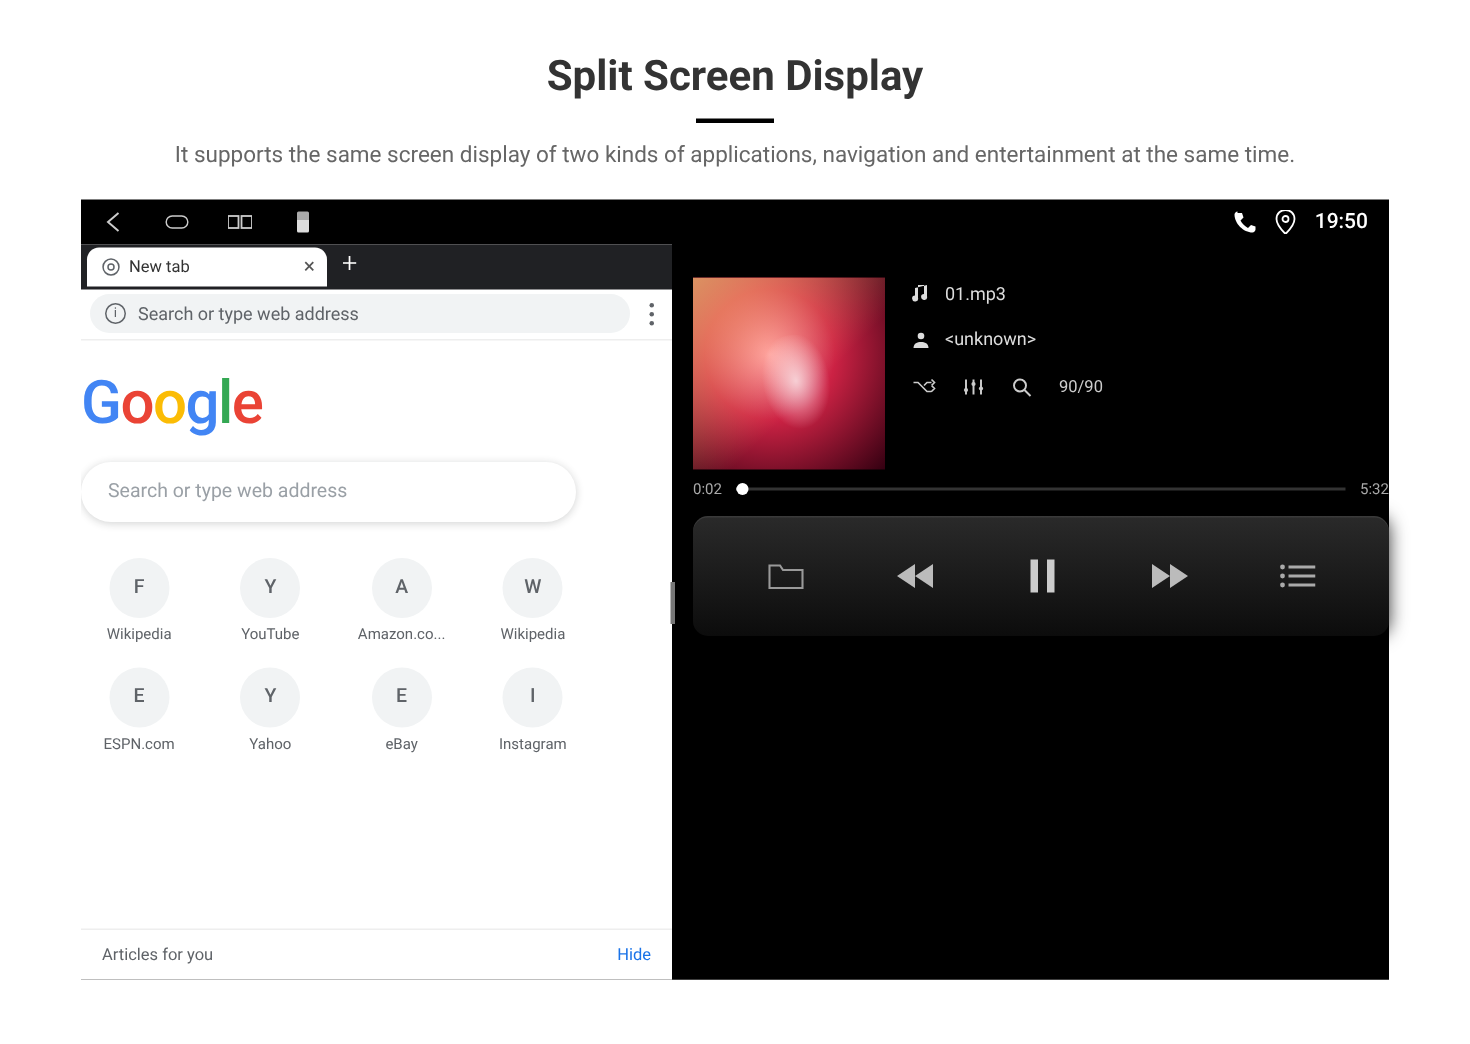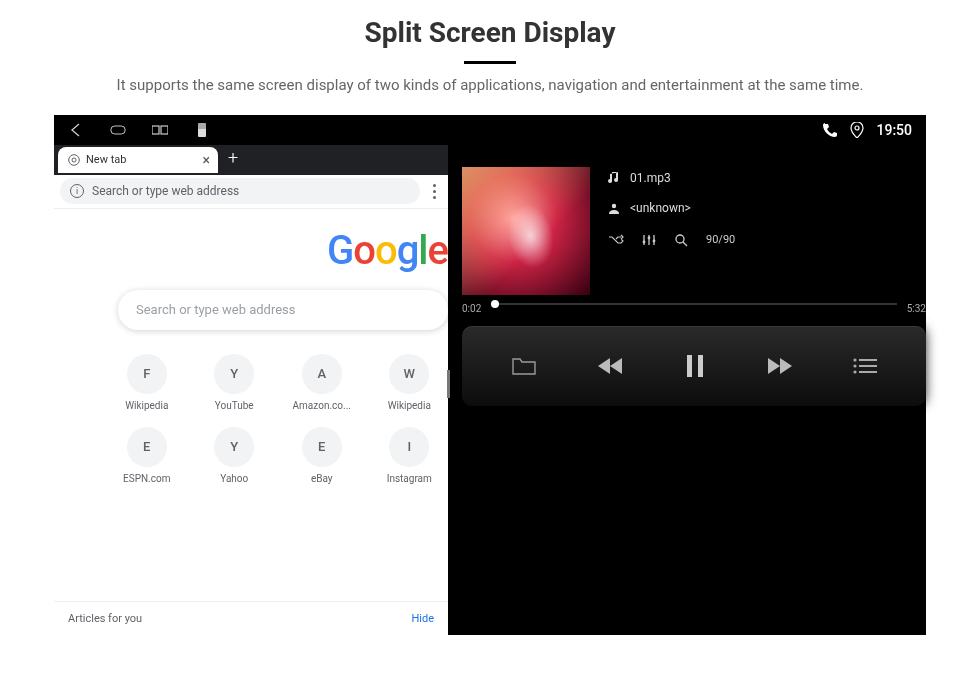--- a/index.html
+++ b/index.html
@@ -4,21 +4,21 @@
 <style>
   * { margin: 0; padding: 0; box-sizing: border-box; }
   body {
     font-family: -apple-system, BlinkMacSystemFont, "Segoe UI", Roboto, Arial, sans-serif;
     background: #fff;
     width: 980px;
     height: 696px;
     overflow: hidden;
     color: #333;
   }
-  .header { text-align: center; padding-top: 16px; }
+  .header { text-align: center; padding-top: 34px; }
   .page-title { font-size: 28px; font-weight: 700; color: #333; }
   .underline { width: 52px; height: 3px; background: #000; margin: 12px auto 10px; }
   .subtitle { font-size: 15px; color: #666; max-width: 900px; margin: 0 auto 18px; line-height: 1.5; }
   .device {
     width: 872px;
     height: 520px;
     margin: 0 auto;
     background: #000;
     display: flex;
     flex-direction: column;
@@ -88,21 +88,21 @@
     gap: 8px;
     color: #5f6368;
     font-size: 12px;
   }
   .omni-info {
     width: 14px; height: 14px; border: 1px solid #5f6368; border-radius: 50%;
     display:flex;align-items:center;justify-content:center;font-size:9px;
   }
   .menu-dots { width: 16px; display: flex; flex-direction: column; gap: 3px; align-items: center; }
   .menu-dots span { width: 3px; height: 3px; background: #5f6368; border-radius: 50%; }
-  .chrome-body { flex: 1; overflow: hidden; display: flex; flex-direction: column; align-items: flex-end; }
+  .chrome-body { flex: 1; overflow: hidden; display: flex; flex-direction: column; align-items: flex-start; }
   .google-logo { margin: 18px 0 16px; font-size: 40px; font-weight: 500; letter-spacing: -1px; }
   .gl-b { color:#4285F4; } .gl-r { color:#EA4335; } .gl-y { color:#FBBC05; } .gl-g { color:#34A853; }
   .searchbox {
     width: 330px; height: 40px; background: #fff; border-radius: 22px;
     box-shadow: 0 1px 6px rgba(32,33,36,.2);
     display: flex; align-items: center; padding: 0 18px;
     color: #9aa0a6; font-size: 13px;
   }
   .bookmarks {
     display: grid;
@@ -161,21 +161,21 @@
   .album-art::after {
     content:""; position:absolute; left:30%; top:30%; width:50%; height:60%;
     background: radial-gradient(ellipse 50% 60% at 50% 40%, rgba(255,255,255,0.7), transparent 70%);
     border-radius: 50% 50% 40% 40%;
     transform: rotate(-10deg);
   }
   .track-meta { display: flex; flex-direction: column; gap: 16px; font-size: 12px; padding-top: 4px; }
   .meta-row { display: flex; align-items: center; gap: 10px; color: #ddd; }
   .meta-icons-row { display: flex; align-items: center; gap: 18px; color: #ccc; margin-top: 2px; }
   .lyric { text-align: center; font-size: 12px; color: #ccc; margin: 44px 0 10px; }
-  .progress-row { display: flex; align-items: flex-start; gap: 10px; font-size: 10px; color: #aaa; margin-top: 8px; }
+  .progress-row { display: flex; align-items: center; gap: 10px; font-size: 10px; color: #aaa; margin-top: 8px; }
   .progress-track {
     flex: 1; height: 2px; background: #333; position: relative;
   }
   .progress-fill { position: absolute; left: 0; top: 0; height: 100%; width: 1%; background: #fff; }
   .progress-thumb {
     position: absolute; left: 1%; top: 50%;
     width: 8px; height: 8px; background: #fff; border-radius: 50%;
     transform: translate(-50%, -50%);
   }
   .controls {

